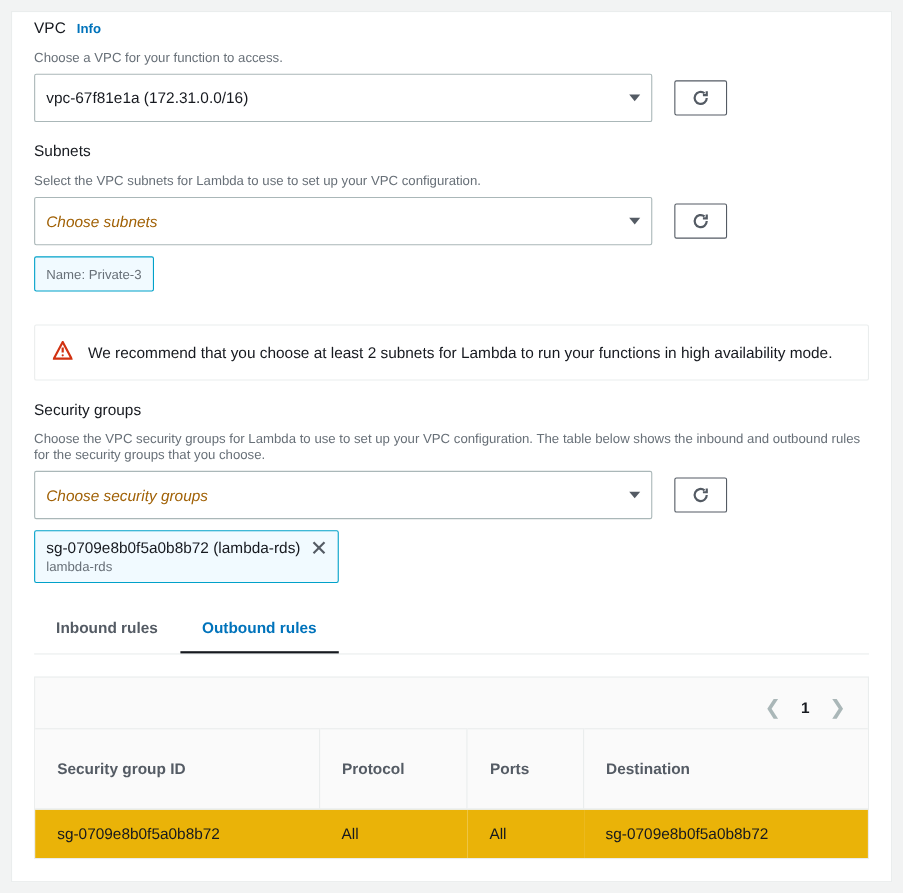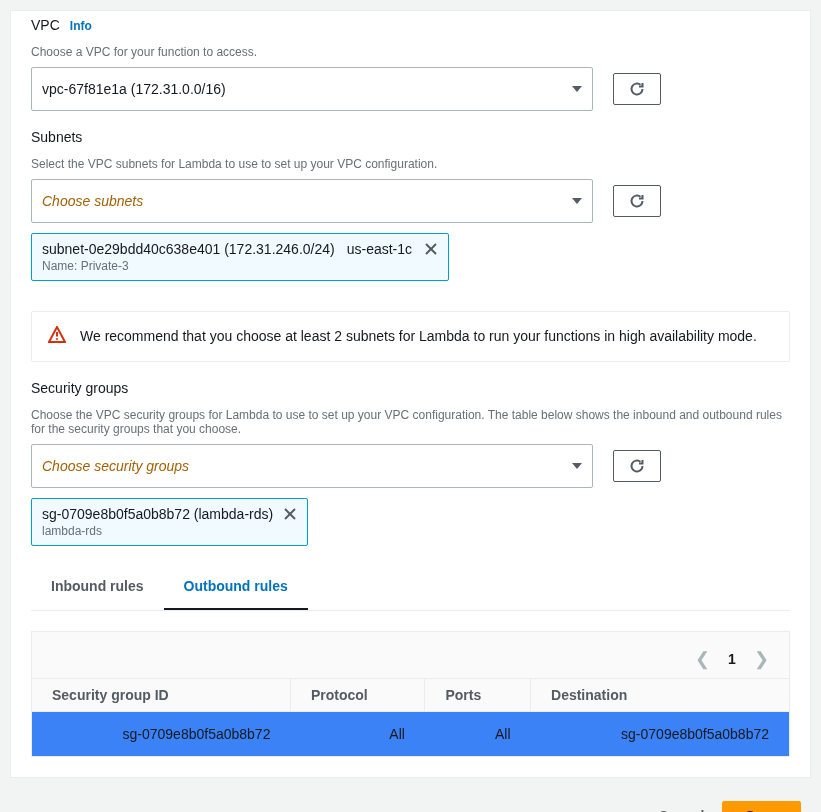--- a/index.html
+++ b/index.html
@@ -161,32 +161,31 @@
     }
     table {
       width: 100%;
       border-collapse: collapse;
     }
     th {
       text-align: left;
       font-weight: 700;
       font-size: 14px;
       color: #545b64;
-      padding: 8px 20px;
+      padding: 28px 20px;
       border-top: 1px solid #eaeded;
       border-bottom: 1px solid #eaeded;
       background: #fafafa;
     }
     th.cell-border { border-left: 1px solid #eaeded; }
     td {
       padding: 14px 20px;
       font-size: 14px;
       color: #16191f;
-      background: #3b82f6;
-      text-align: right;
+      background: #eab308;
     }
     .footer {
       display: flex;
       justify-content: flex-end;
       align-items: center;
       gap: 14px;
       padding: 12px 20px 16px 10px;
       background: #f2f3f3;
     }
     .btn-cancel {
@@ -258,30 +257,20 @@
         <span class="caret"></span>
       </div>
       <div class="icon-btn">
         <svg class="refresh-svg" viewBox="0 0 16 16" fill="none" stroke="#545b64" stroke-width="2">
           <path d="M13.5 8a5.5 5.5 0 1 1-2-4.24"></path>
           <path d="M13.5 2v3.5H10"></path>
         </svg>
       </div>
     </div>
     <div class="tag-box">
-      <div class="tag-line1">
-        <span>subnet-0e29bdd40c638e401 (172.31.246.0/24)</span>
-        <span>us-east-1c</span>
-        <span class="close-x">
-          <svg viewBox="0 0 14 14" stroke="#545b64" stroke-width="2">
-            <line x1="2" y1="2" x2="12" y2="12"></line>
-              <line x1="12" y1="2" x2="2" y2="12"></line>
-          </svg>
-        </span>
-      </div>
       <div class="tag-line2">Name: Private-3</div>
     </div>
 
     <div class="alert">
       <svg class="alert-icon" viewBox="0 0 18 18">
         <polygon points="9,1 17,16 1,16" fill="none" stroke="#d13212" stroke-width="2"></polygon>
         <line x1="9" y1="6" x2="9" y2="10.5" stroke="#d13212" stroke-width="2"></line>
         <circle cx="9" cy="13" r="1" fill="#d13212"></circle>
       </svg>
       <div class="alert-text">We recommend that you choose at least 2 subnets for Lambda to run your functions in high availability mode.</div>

